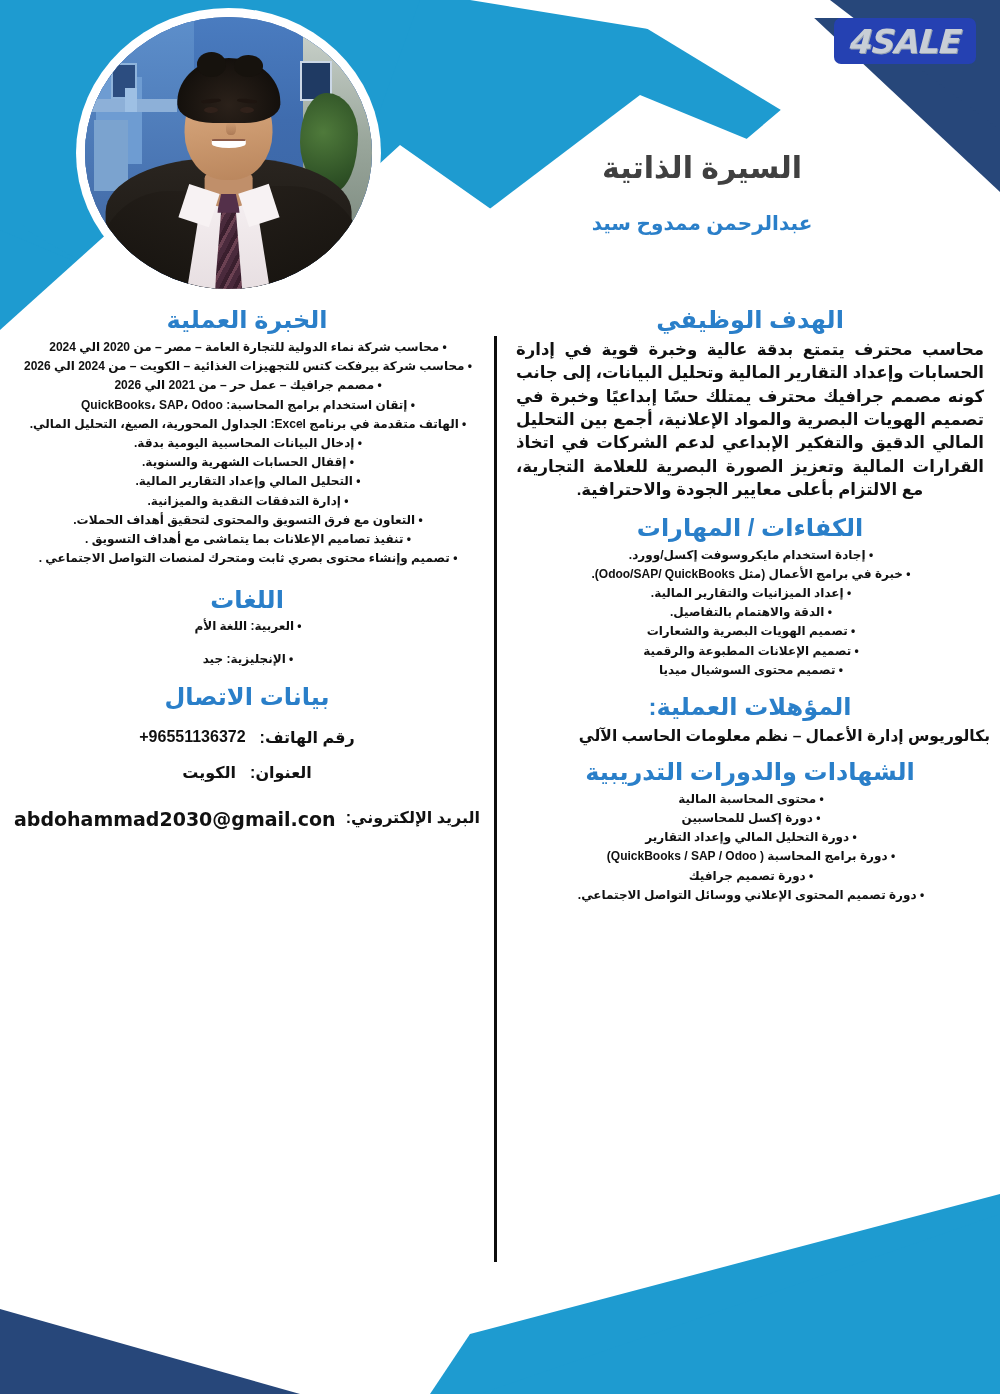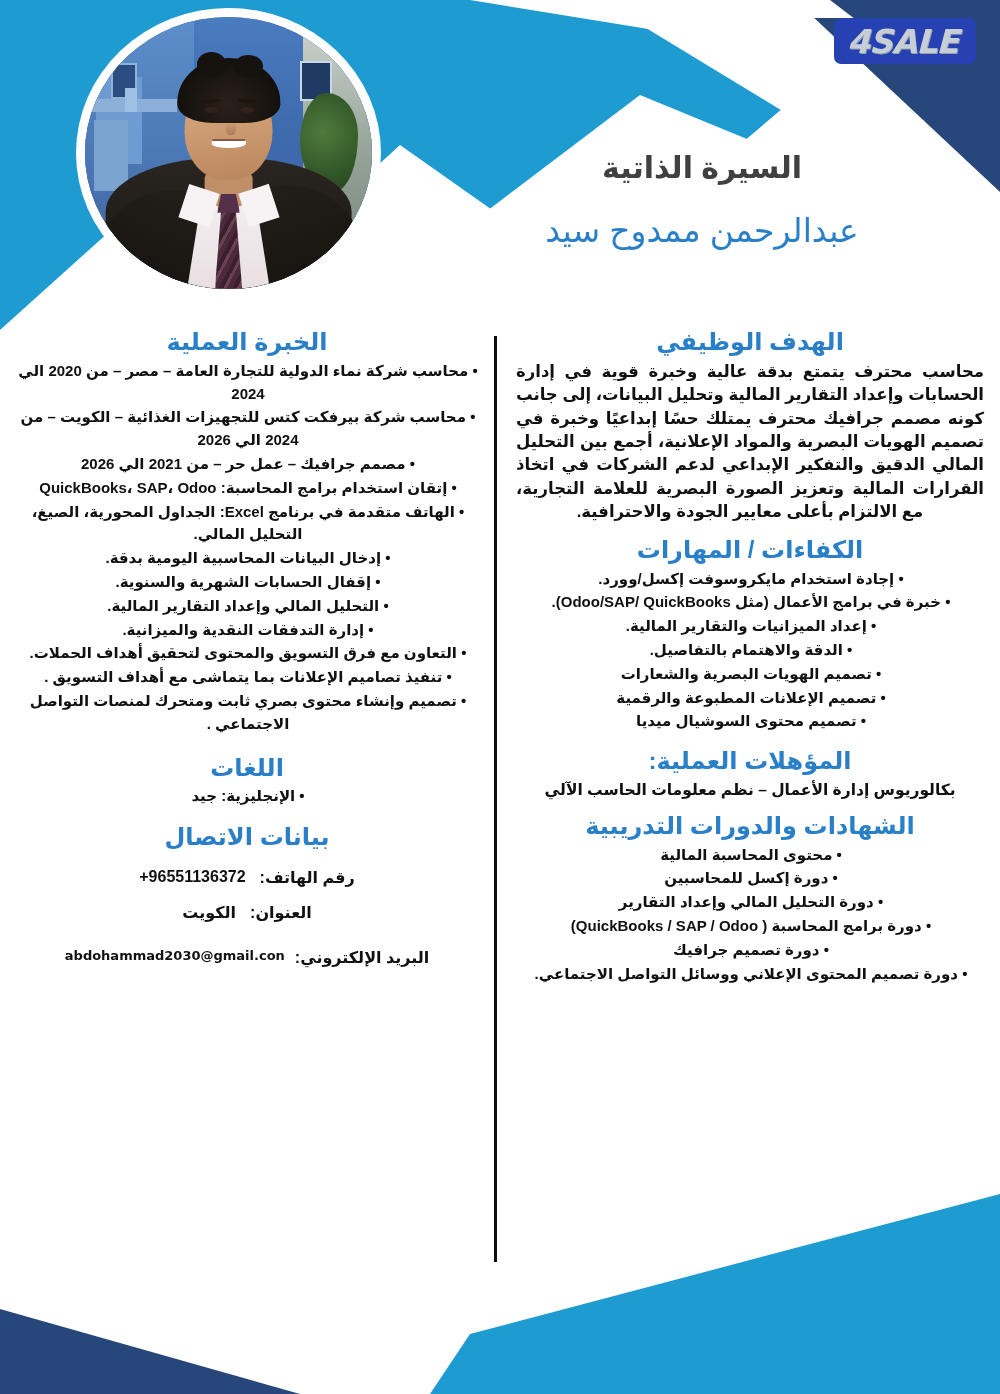--- a/index.html
+++ b/index.html
@@ -111,58 +111,58 @@
   .ph-mouth{ position:absolute; left:50%; top:45%; transform:translateX(-50%);
     width:12%; height:3.2%; background:#ffffff;
     border-radius:10% 10% 55% 55%; border-top:2px solid #8b5a47; }
   .ph-nose{ position:absolute; left:49%; top:38.5%; width:3.5%; height:5%;
     background:linear-gradient(180deg,rgba(160,110,75,0) 0%,rgba(150,100,68,.55) 100%);
     border-radius:40%; }
 
   
   .name-block{ position:absolute; right:28px; top:150px; width:540px; text-align:center; z-index:7; }
   .cv-title{ font-size:30px; font-weight:bold; color:#404040; letter-spacing:0; }
-  .cv-name{ font-size:33px; font-weight:normal; color:#2A7FC9; margin-top:26px; }
+  .cv-name{ font-size:20px; font-weight:bold; color:#2A7FC9; margin-top:26px; }
 
   
   .divider{ position:absolute; left:494px; top:336px; width:3px; height:926px;
     background:#0d0d0d; z-index:5; }
 
-  .col{ position:absolute; top:324px; }
+  .col{ position:absolute; top:302px; }
   .col-right{ right:10px; width:480px; }   
   .col-left { left:8px;  width:478px; }
 
   .sec-head{
     color:#2A7FC9; font-weight:bold; font-size:24px;
     text-align:center; line-height:1.2; margin:4px 0 3px;
   }
 
   .para{
     font-size:16.5px; font-weight:bold; color:#111; line-height:1.42;
     text-align:justify; text-align-last:center; direction:rtl;
     padding:0 6px;
   }
   ul.list{ list-style:none; margin:0; padding:0; }
   ul.list li{
-    font-size:15px; font-weight:bold; color:#111; line-height:1.52;
+    font-size:12px; font-weight:bold; color:#111; line-height:1.52;
     direction:rtl; text-align:right; padding:0 2px 0 4px; margin-bottom:1px;
   }
   ul.list li::before{ content:"• "; }
   ul.list.center li{ text-align:center; }
   .edu-line{ font-size:15.5px; font-weight:bold; color:#111; line-height:1.48;
-    direction:rtl; text-align:center; }
+    direction:rtl; text-align:right; }
 
   .contact-row{
     display:flex; justify-content:center; gap:14px;
     font-size:16px; font-weight:bold; color:#111; margin-top:16px; direction:rtl;
   }
   .contact-row .lbl{ white-space:nowrap; }
   .contact-row .val{ white-space:nowrap; }
   .contact-row.email{ margin-top:26px; gap:10px; }
-  .contact-row.email .val{ font-family:"DejaVu Sans",sans-serif; font-size:13px; direction:ltr; }
+  .contact-row.email .val{ font-family:"DejaVu Sans",sans-serif; font-size:19px; direction:ltr; }
 
   .latin{ font-family:"Liberation Sans",sans-serif; direction:ltr; unicode-bidi:embed; }
 
   
   .footer-wrap{ position:absolute; left:0; bottom:0; width:1000px; height:200px; overflow:hidden; }
 </style>
 </head>
 <body>
 
 <div class="header-wrap">
@@ -289,20 +289,21 @@
     <li>إقفال الحسابات الشهرية والسنوية.</li>
     <li>التحليل المالي وإعداد التقارير المالية.</li>
     <li>إدارة التدفقات النقدية والميزانية.</li>
     <li>التعاون مع فرق التسويق والمحتوى لتحقيق أهداف الحملات.</li>
     <li>تنفيذ تصاميم الإعلانات بما يتماشى مع أهداف التسويق .</li>
     <li>تصميم وإنشاء محتوى بصري ثابت ومتحرك لمنصات التواصل الاجتماعي .</li>
   </ul>
 
   <div class="sec-head" style="margin-top:18px">اللغات</div>
   <ul class="list center">
+    <li style="margin-bottom:14px">العربية: اللغة الأم</li>
     <li>الإنجليزية: جيد</li>
   </ul>
 
   <div class="sec-head" style="margin-top:15px">بيانات الاتصال</div>
 
   <div class="contact-row">
     <span class="lbl">رقم الهاتف:</span>
     <span class="val latin">+96551136372</span>
   </div>
 

